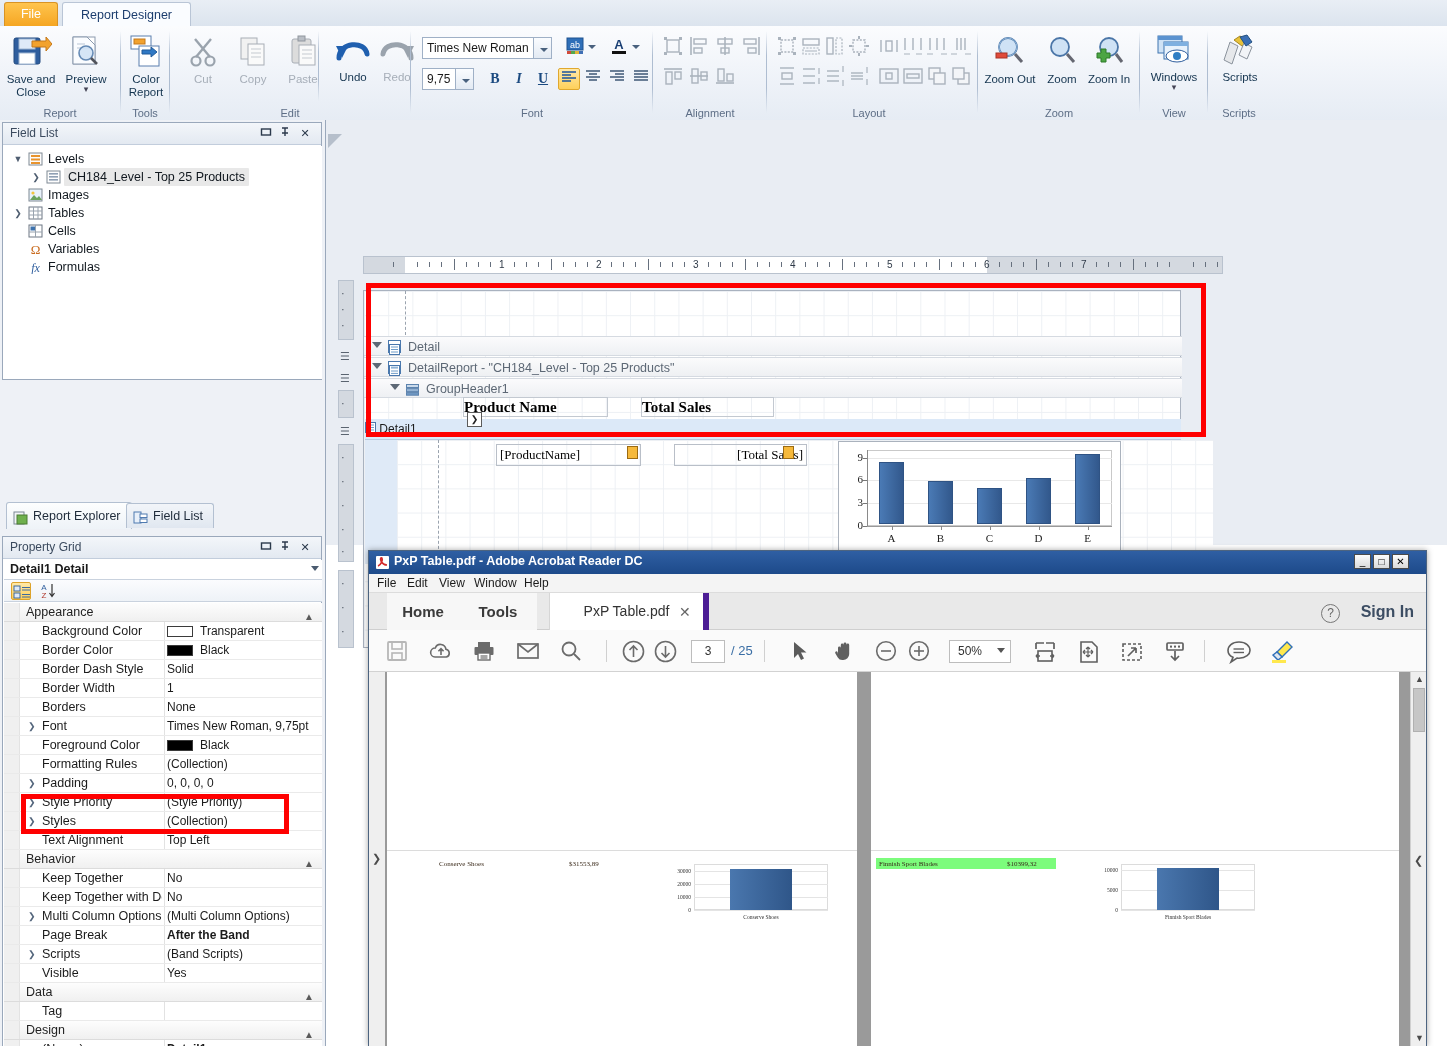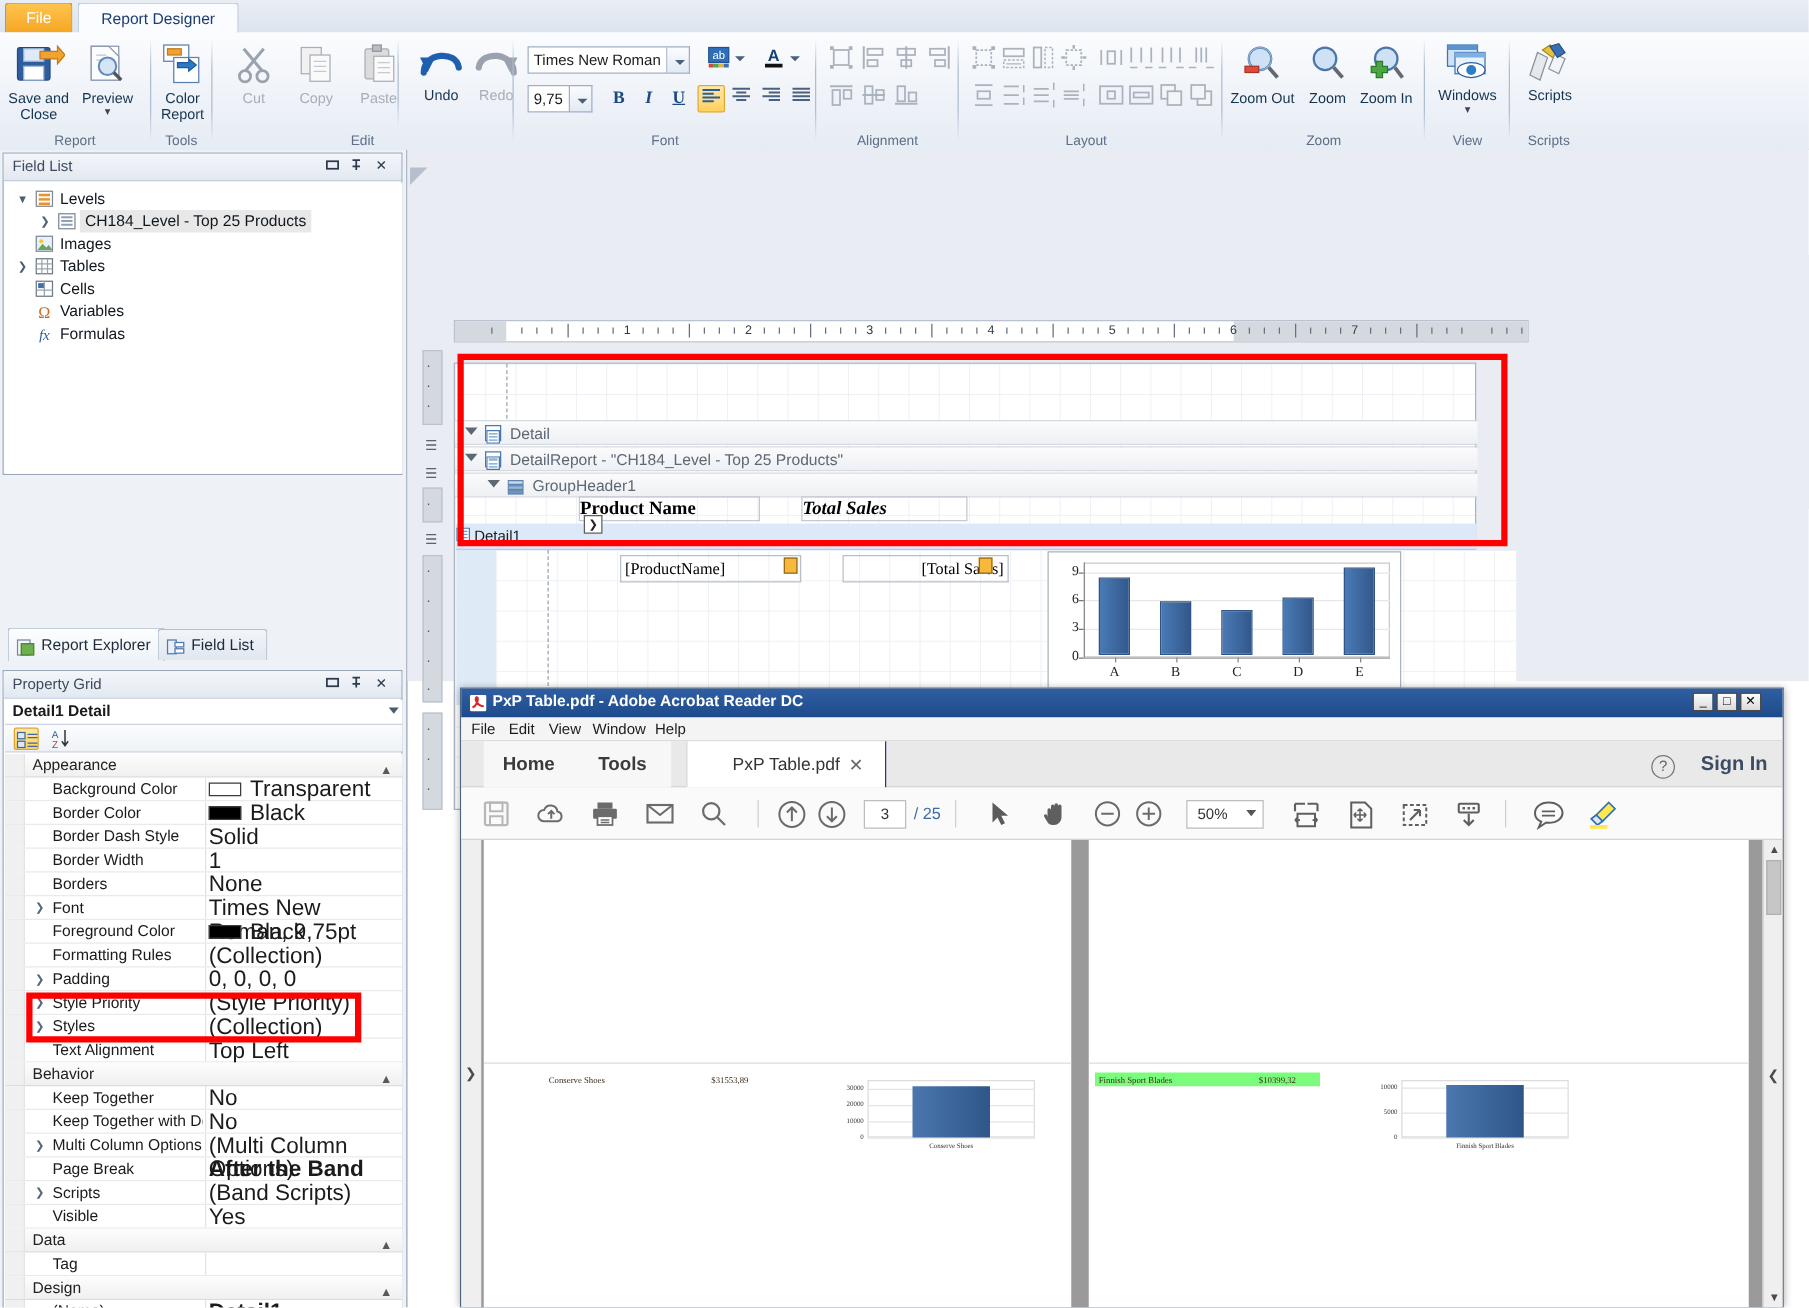--- a/index.html
+++ b/index.html
@@ -98,21 +98,21 @@
   #pgrows { position:absolute; left:1px; top:66px; width:318px; height:540px;
     overflow:hidden; background:#fff; }
   .pgcat { position:relative; height:19px; line-height:19px;
     background:linear-gradient(#fdfdfd,#f0f0f0); border-bottom:1px solid #dcdcdc;text-decoration:underline; }
   .pgcat .cname { position:absolute; left:22px; font-size:12.5px; color:#222; }
   .pgcat .cchev { position:absolute; right:8px; top:4px; font-size:10px; color:#5a5a5a; }
   .pgrow { position:relative; height:19px; line-height:19px; border-bottom:1px solid #eaeaea; }
   .pgrow .pexp { position:absolute; left:24px; top:0; font-size:9px; color:#55677d; }
   .pgrow .pname { position:absolute; left:38px; font-size:12.5px; color:#1b1b1b;
     width:120px; overflow:hidden; white-space:nowrap; }
-  .pgrow .pval { position:absolute; left:163px; font-size:18px; color:#1b1b1b; }
+  .pgrow .pval { position:absolute; left:163px; font-size:12px; color:#1b1b1b; }
   .pgrow .pval.bold { font-weight:bold; }
   .pgrow .gutter, .pgcat .gutter { position:absolute; left:0; top:0; width:16px; height:100%;
     background:#f0f0f0; border-right:1px solid #e3e3e3; }
   .swatch { position:absolute; left:163px; top:4px; width:26px; height:11px;
     border:1px solid #3b3b3b; }
   .pgrow .pval.sw { left:196px; }
   .pgdivider { position:absolute; left:160px; top:0; width:1px; height:100%; background:#e2e2e2; }
 
   
   #designer { position:absolute; left:326px; top:120px; width:1121px; height:425px;
@@ -176,21 +176,21 @@
     background:#f4f4f4; border-bottom:1px solid #dcdcdc; }
   .amenu { position:absolute; top:2px; font-size:12px; color:#1b1b1b; }
   #acrotabs { position:absolute; left:0; top:42px; width:100%; height:37px;
     background:#e9e9e9; border-bottom:1px solid #cfcfcf; }
   .atab { position:absolute; height:37px; line-height:37px; font-size:15px; color:#555; }
   .atab.home { left:18px; width:72px; text-align:center; font-weight:bold;
     background:#f7f7f7; color:#3b3b3b; }
   .atab.tools { left:90px; width:78px; text-align:center; font-weight:bold;
     background:#f7f7f7; color:#3b3b3b; }
   .atab.doc { left:180px; width:160px; text-align:center; font-size:14px;
-    background:#fff; color:#333; border-left:1px solid #d6d6d6; border-right:1px solid #4c1d95; }
+    background:#fff; color:#333; border-left:1px solid #d6d6d6; border-right:6px solid #4c1d95; }
   .atab-x { position:absolute; left:310px; top:11px; font-size:14px; color:#666; }
   #signin { position:absolute; right:12px; top:10px; font-size:16px;
     font-weight:bold; color:#3c4d63; }
   #helpico { position:absolute; right:86px; top:11px; width:19px; height:19px;
     border:1.5px solid #777; border-radius:50%; text-align:center;
     line-height:16px; font-size:12px; color:#666; }
   #acrotoolbar { position:absolute; left:0; top:79px; width:100%; height:42px;
     background:#fafafa; border-bottom:1px solid #d2d2d2; }
   .tbico { position:absolute; top:10px; width:24px; height:24px; }
   .tbsep { position:absolute; top:10px; width:1px; height:22px; background:#d0d0d0; }
@@ -1131,21 +1131,21 @@
         <svg width="13" height="12" viewBox="0 0 13 12">
             <rect x="0.5" y="0.5" width="12" height="3" fill="#c9d9ea" stroke="#5c83ae"></rect>
         <rect x="0.5" y="4.6" width="12" height="3" fill="#96b4d4" stroke="#5c83ae"></rect>
             <rect x="0.5" y="8.6" width="12" height="2.6" fill="#6f98c4" stroke="#5c83ae"></rect>
           </svg>
       </span>
       <span class="blabel" style="left:62px;">GroupHeader1</span>
     </div>
 
     <div class="ctrlbox" style="left:100px;top:108px;width:142px;height:18px;border:none;font-weight:bold;font-size:15px;overflow:hidden;">Product Name</div>
-    <div class="ctrlbox" style="left:278px;top:108px;width:130px;height:20px;border:none;font-weight:bold;font-size:15px;overflow:hidden;font-style:italic;">Total Sales</div>
+    <div class="ctrlbox" style="left:278px;top:108px;width:130px;height:20px;border:none;font-weight:bold;font-size:15px;overflow:hidden;">Total Sales</div>
     <div style="position:absolute;left:99px;top:106px;width:145px;height:20px;border:1px solid #c3c9d1;"></div>
     <div style="position:absolute;left:277px;top:106px;width:133px;height:20px;border:1px solid #c3c9d1;"></div>
 
     <div id="detail1band" style="top:128px;height:145px;">
       <div id="detail1hdr">
         <span class="bchev" style="left:26px;top:6px;"></span>
         <span class="bico" style="left:42px;top:4px;">
           <svg width="11" height="11" viewBox="0 0 11 11">
               <rect x="0.5" y="0.5" width="10" height="10" fill="#fff" stroke="#4a78ad"></rect>
           <line x1="2" y1="3" x2="9" y2="3" stroke="#6f9cc9"></line>

